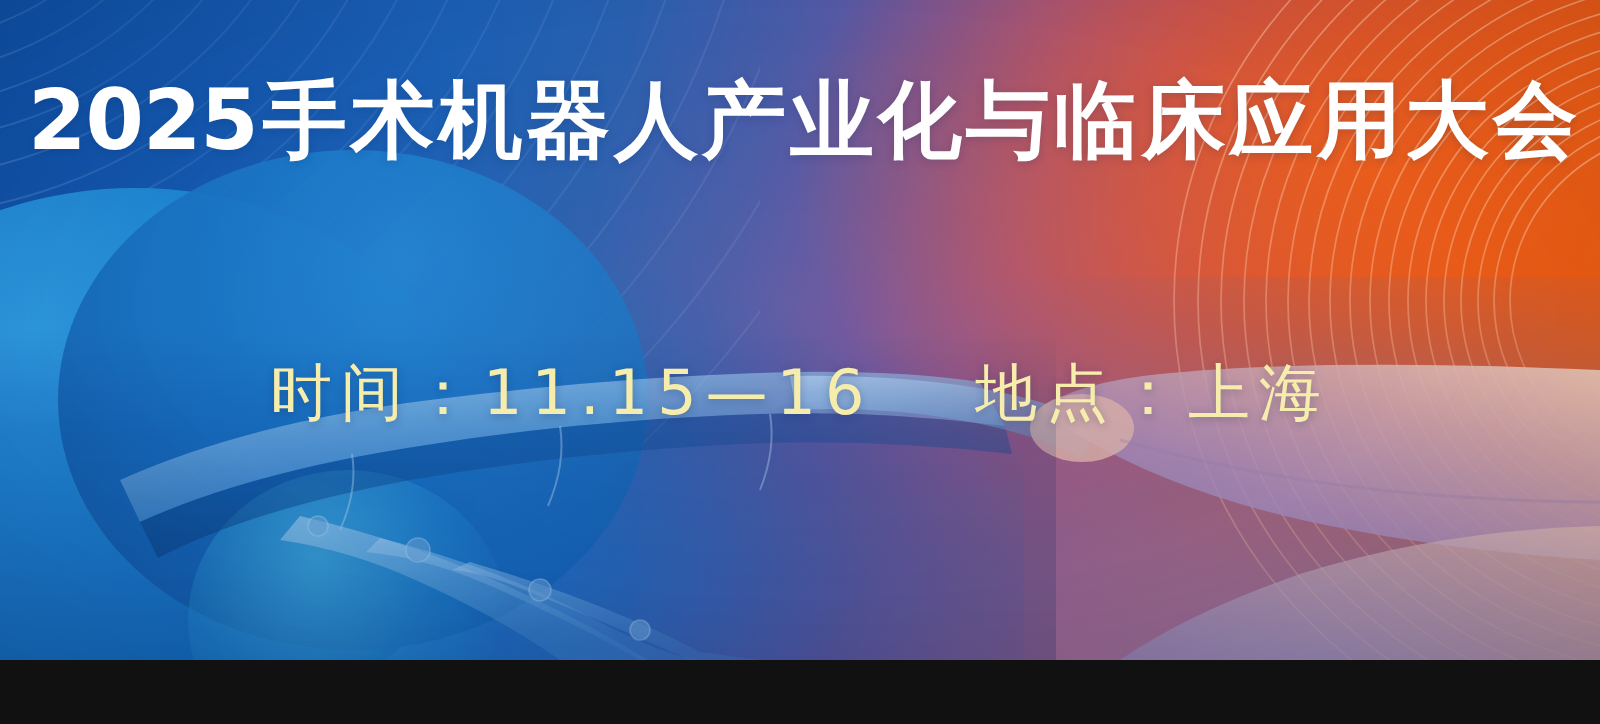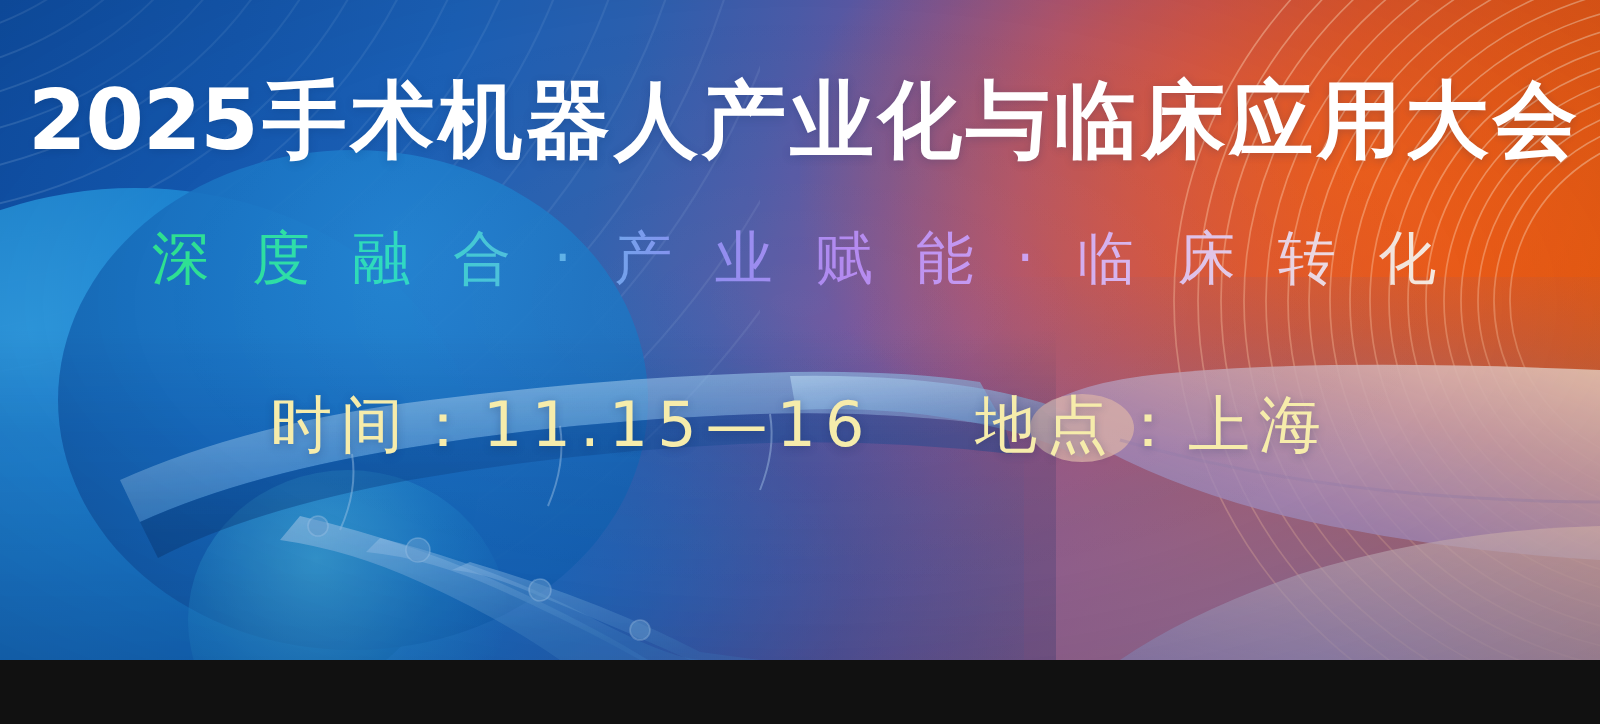--- a/index.html
+++ b/index.html
@@ -134,21 +134,20 @@
   .infoline{
     position:absolute; left:0; right:0; top:360px;
     text-align:center;
     font-size:62px; line-height:1.05;
     font-weight:500;
     letter-spacing:9px;
     white-space:nowrap;
     color:#f6ecab;
     font-family:"DejaVu Sans","Liberation Sans",sans-serif;
     text-shadow:0 2px 8px rgba(20,40,90,.30);
-    margin-top:32px;
   }
   .infoline .gap{ display:inline-block; width:44px; }
 </style>
 </head>
 <body>
 
 <div class="banner">
 
   <div class="bg-base"></div>
   <div class="bg-glow-tr"></div>
@@ -306,21 +305,20 @@
       <span>化</span>
       <span>与</span>
       <span>临</span>
       <span>床</span>
       <span>应</span>
       <span>用</span>
       <span>大</span>
       <span>会</span>
     </div>
 
-    <div class="subtitle">深 度 融 合  ·  产 业 赋 能  ·  临 床 转 化</div>
 
     <div class="infoline">
       <span>时间：11.15—16</span>
       <span class="gap"></span>
       <span>地点：上海</span>
     </div>
 
   </div>
 </div>
 

